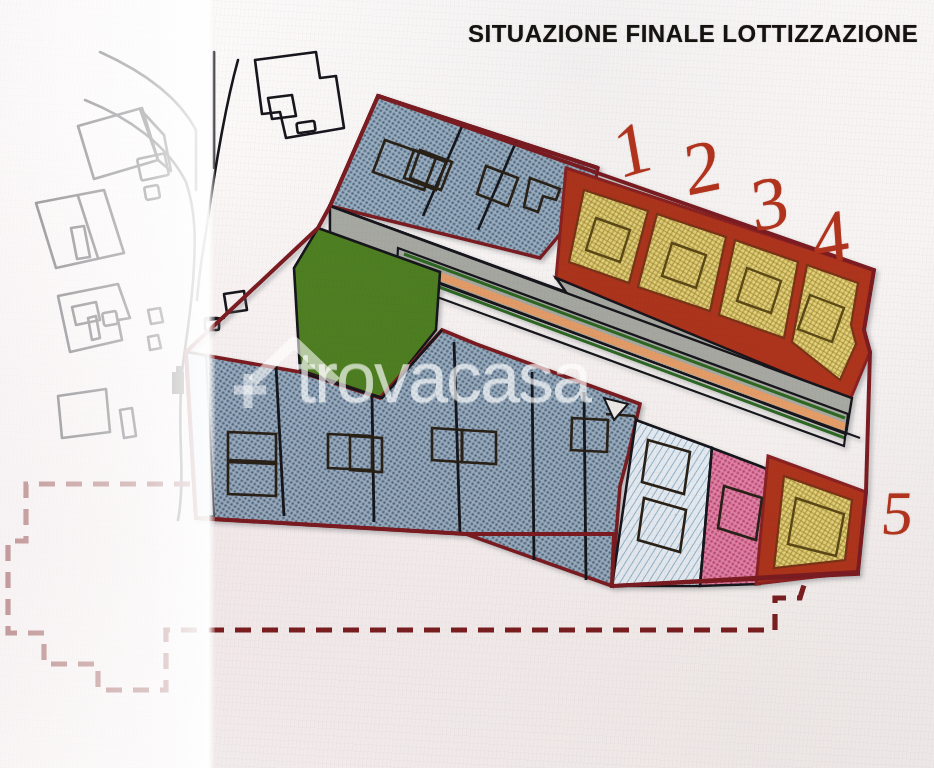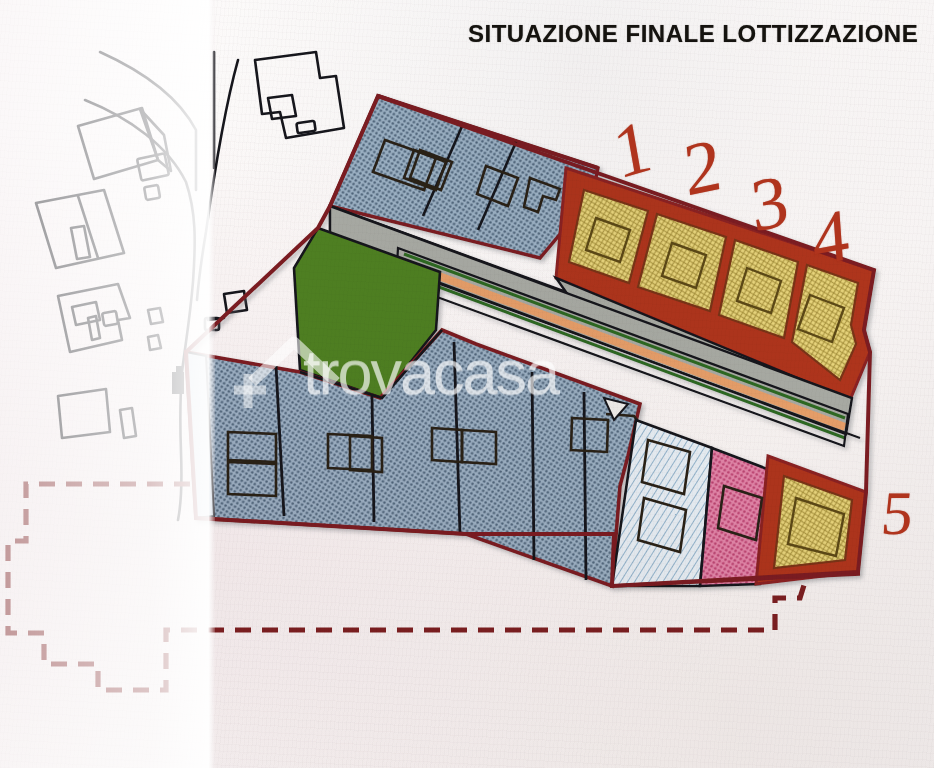--- a/index.html
+++ b/index.html
@@ -46,23 +46,23 @@
     font-family:"Liberation Serif", serif;
     color:#b9351e;font-weight:400;
     text-shadow:0 0 1.2px rgba(150,40,22,.5);
     user-select:none;
   }
   #wm{
     position:absolute;left:232px;top:330px;width:540px;height:120px;
     pointer-events:none;
   }
   #wm .wmtext{
-    position:absolute;left:71px;top:6px;
+    position:absolute;left:64px;top:6px;
     font-family:"Liberation Sans", sans-serif;
-    font-size:63px;font-weight:400;letter-spacing:-2px;
+    font-size:72px;font-weight:400;letter-spacing:-2px;
     color:rgba(255,255,255,.52);
     text-shadow:0 1px 0 rgba(255,255,255,.30);
   }
 </style>
 </head>
 <body>
 
 <div id="scan">
 
   <svg class="layer" viewBox="0 0 934 768" preserveAspectRatio="none">

